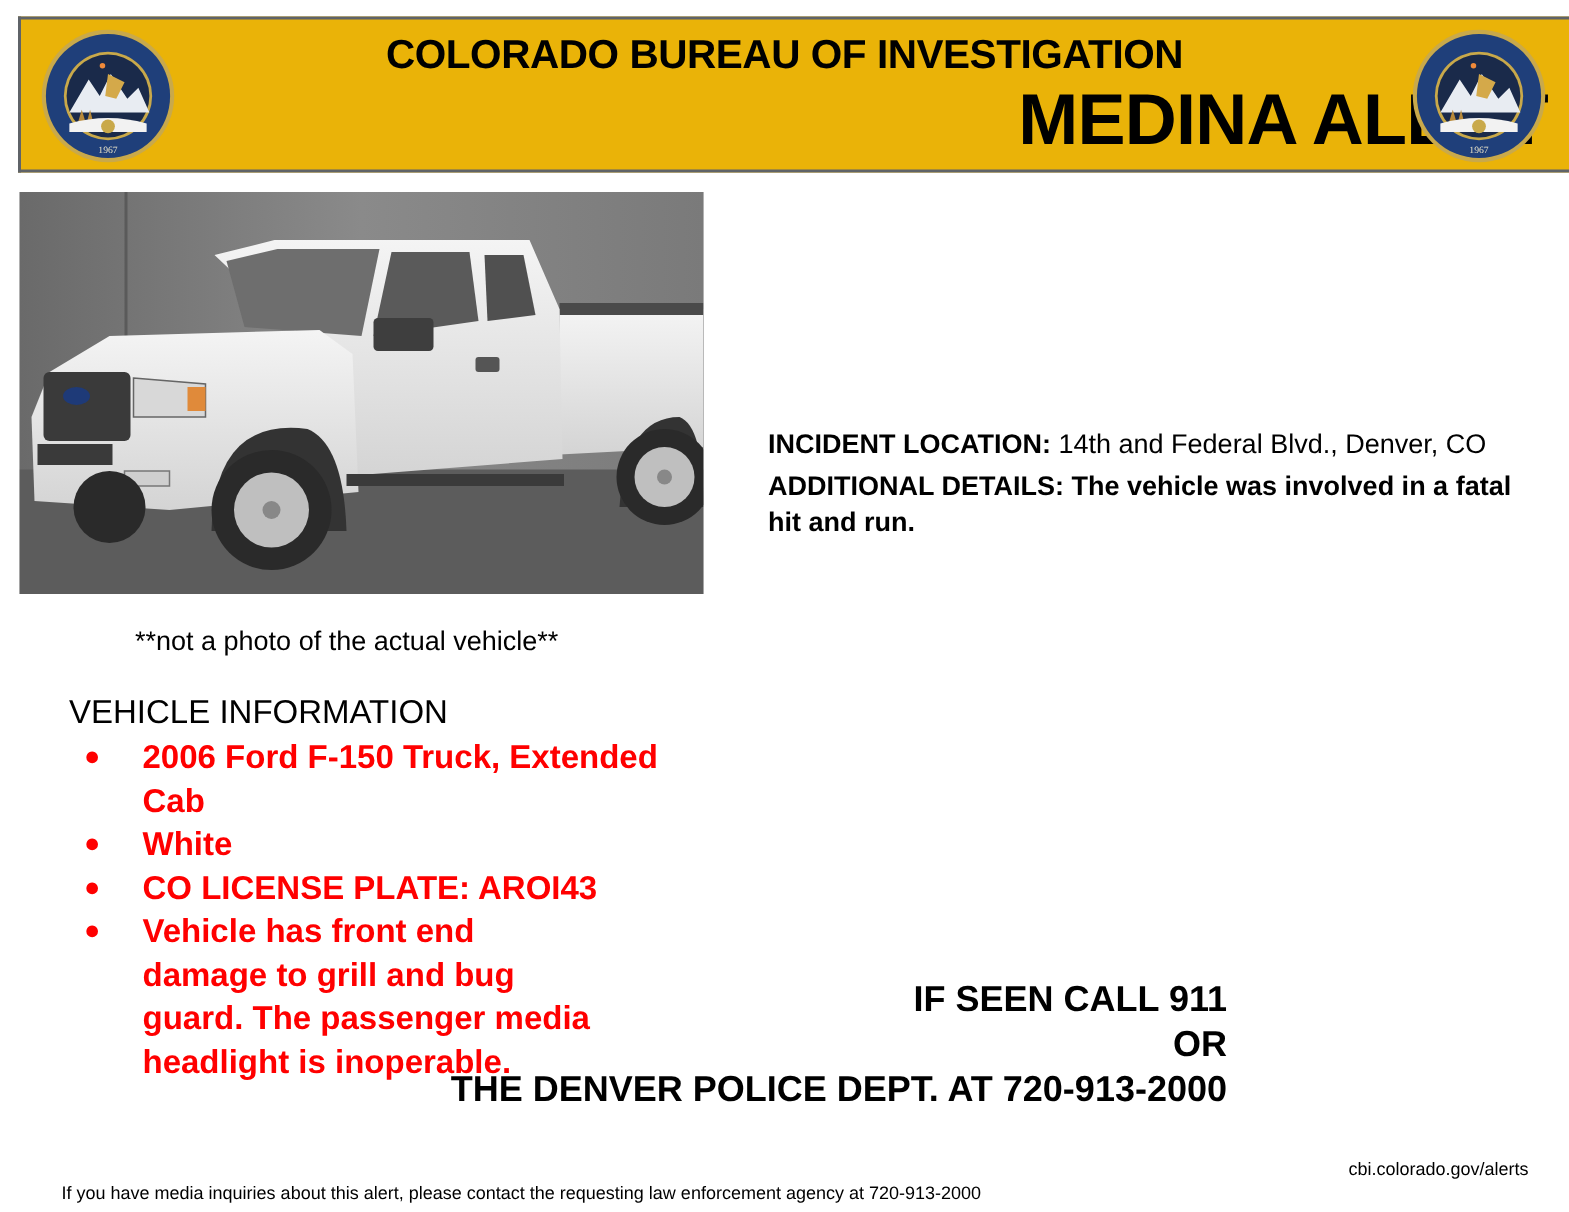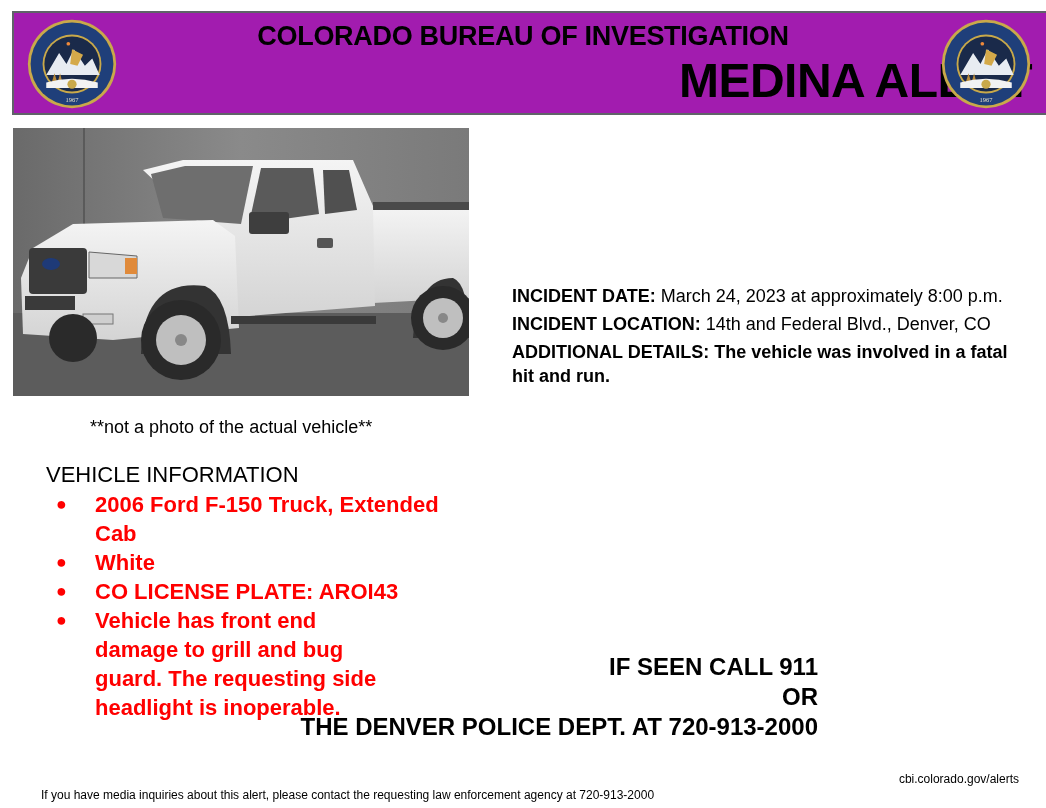--- a/index.html
+++ b/index.html
@@ -1,21 +1,21 @@
 <!DOCTYPE html>
 <html><head>
   <meta charset="utf-8">
   <style>
     * { margin: 0; padding: 0; box-sizing: border-box; }
     html, body { width: 1046px; height: 808px; background: #ffffff; overflow: hidden; }
     body { position: relative; font-family: "Liberation Sans", sans-serif; color: #000; }
 
     .header {
       position: absolute; left: 12px; top: 11px; width: 1034px; height: 104px;
-      background: #a21caf; border: 2px solid #5f6368; border-right: none;
+      background: #eab308; border: 2px solid #5f6368; border-right: none;
     }
     .header .title1 {
       position: absolute; left: 0; right: 14px; top: 8px; text-align: center;
       font-weight: bold; font-size: 27px; letter-spacing: -0.3px;
     }
     .header .title2 {
       position: absolute; left: 0; right: 14px; top: 40px; text-align: right;
       font-weight: bold; font-size: 48px; letter-spacing: -0.5px;
     }
     .seal { position: absolute; top: 5px; width: 92px; height: 92px; }
@@ -163,28 +163,25 @@
   <li>
     <span class="bullet">●</span>
     <span>White</span>
   </li>
   <li>
     <span class="bullet">●</span>
     <span>CO LICENSE PLATE: AROI43</span>
   </li>
   <li style="width:340px">
     <span class="bullet">●</span>
-    <span>Vehicle has front end damage to grill and bug guard.  The requesting side headlight is inoperable.</span>
+    <span>Vehicle has front end damage to grill and bug guard.  The passenger media headlight is inoperable.</span>
   </li>
 </ul>
 
 <div class="incident">
-  <div class="row">
-    <span class="lbl">INCIDENT DATE:</span><span> March 24, 2023 at approximately 8:00 p.m.</span>
-  </div>
   <div class="row">
     <span class="lbl">INCIDENT LOCATION:</span><span> 14th and Federal Blvd., Denver, CO</span>
   </div>
   <div class="row" style="width:500px">
     <span class="lbl">ADDITIONAL DETAILS:</span><span class="bold"> The vehicle was involved in a fatal hit and run.</span>
   </div>
 </div>
 
 <div class="call">
   <div>IF SEEN CALL 911</div>

